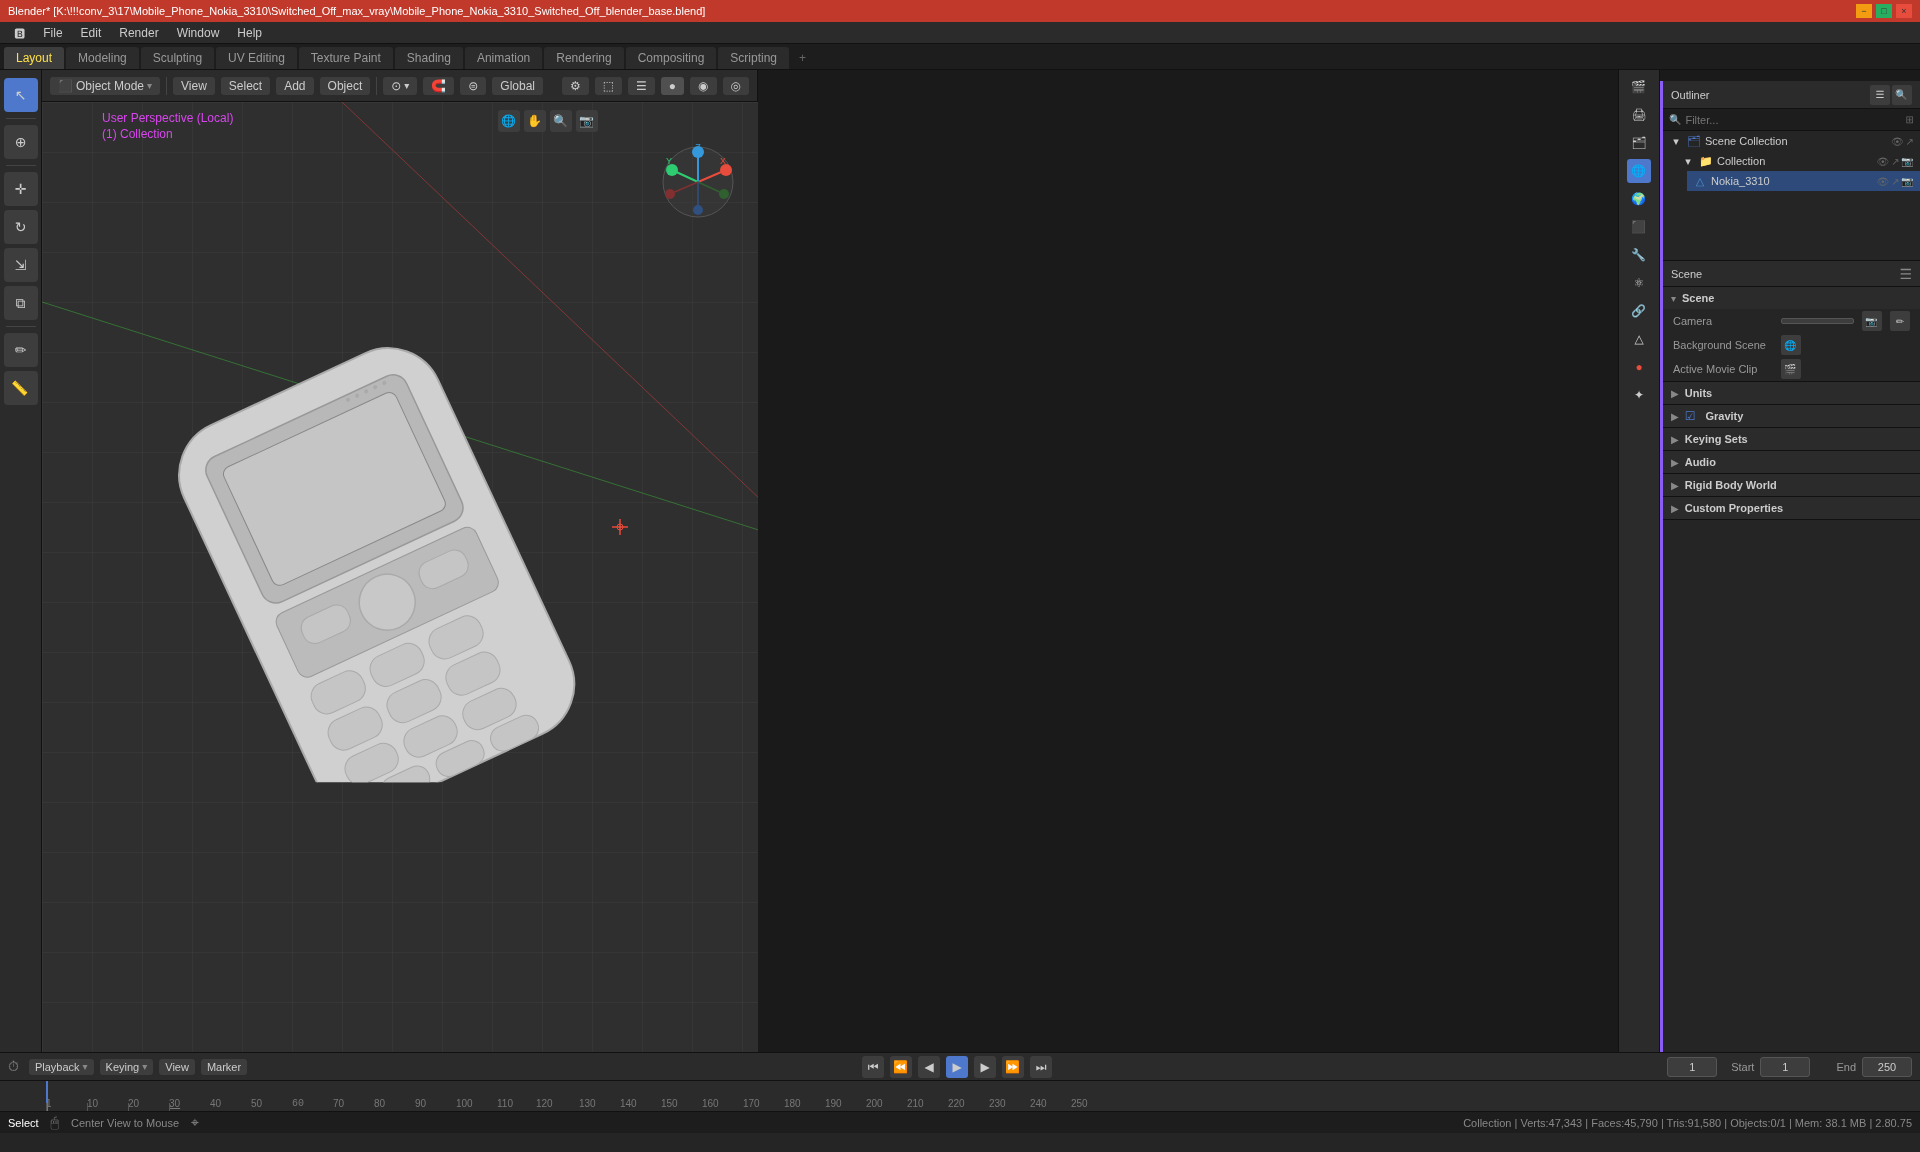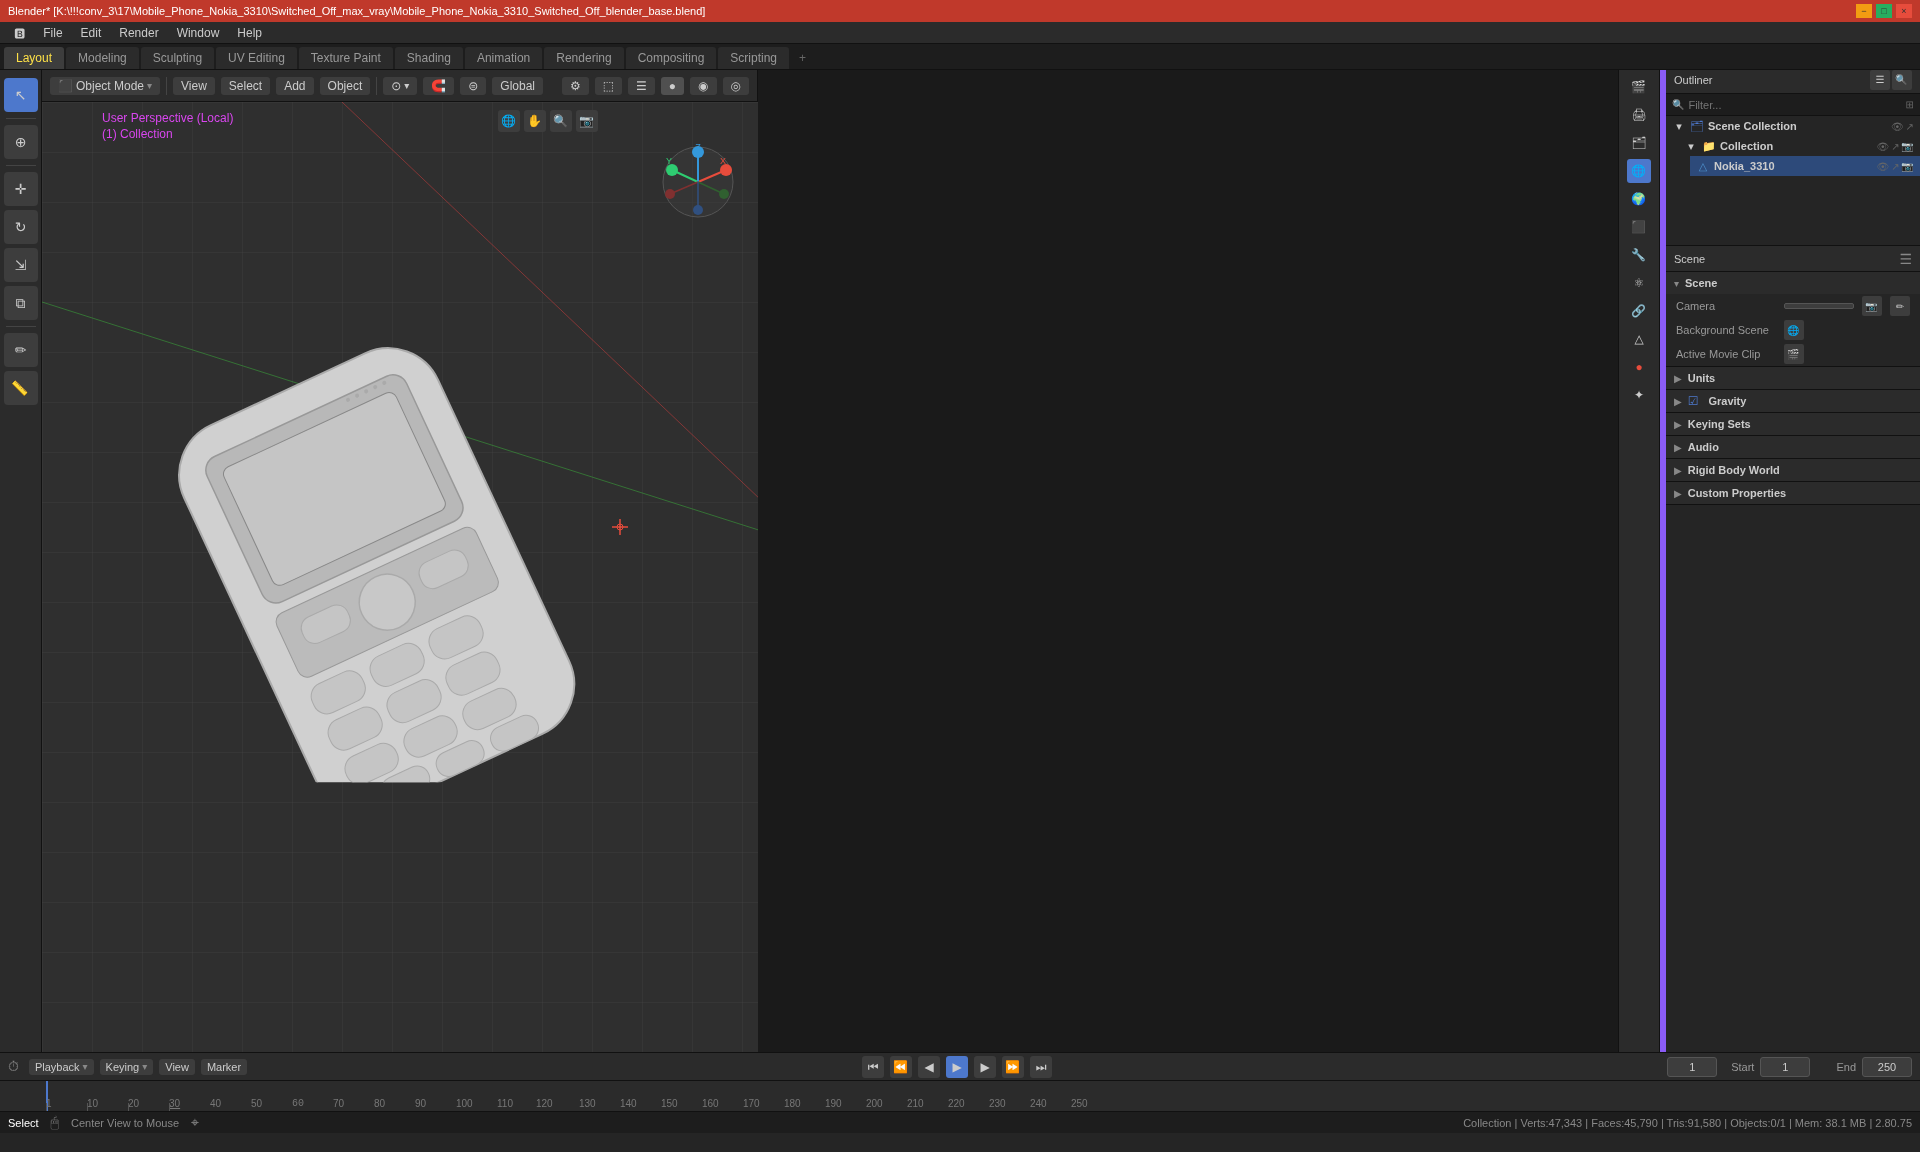--- a/index.html
+++ b/index.html
@@ -228,28 +228,28 @@
       position: absolute;
       top: 425px; left: 578px;
       width: 16px;
       height: 16px;
       transform: translate(-50%, -50%);
     }
 
     
     #right-panel {
       position: absolute;
-      top: 66px; right: 0;
+      top: 81px; right: 0;
       width: 260px;
       bottom: 100px;
       background: #252525;
       display: flex;
       flex-direction: column;
       z-index: 50;
-      border-left: 6px solid #8b5cf6;
+      border-left: 3px solid #8b5cf6;
     }
 
     #right-panel-header {
       height: 28px;
       background: #2b2b2b;
       display: flex;
       align-items: center;
       padding: 0 8px;
       gap: 4px;
       border-bottom: 1px solid #111;
@@ -292,21 +292,20 @@
     .o-indent { margin-left: 12px; }
     .o-indent2 { margin-left: 24px; }
     .o-icon {
       font-size: 11px;
       width: 14px;
       text-align: center;
     }
     .o-label {
       font-size: 11px;
       flex: 1;
-      font-weight: bold;
     }
     .o-actions {
       display: flex;
       gap: 2px;
     }
     .o-action-btn {
       font-size: 10px;
       color: #666;
       cursor: pointer;
     }

